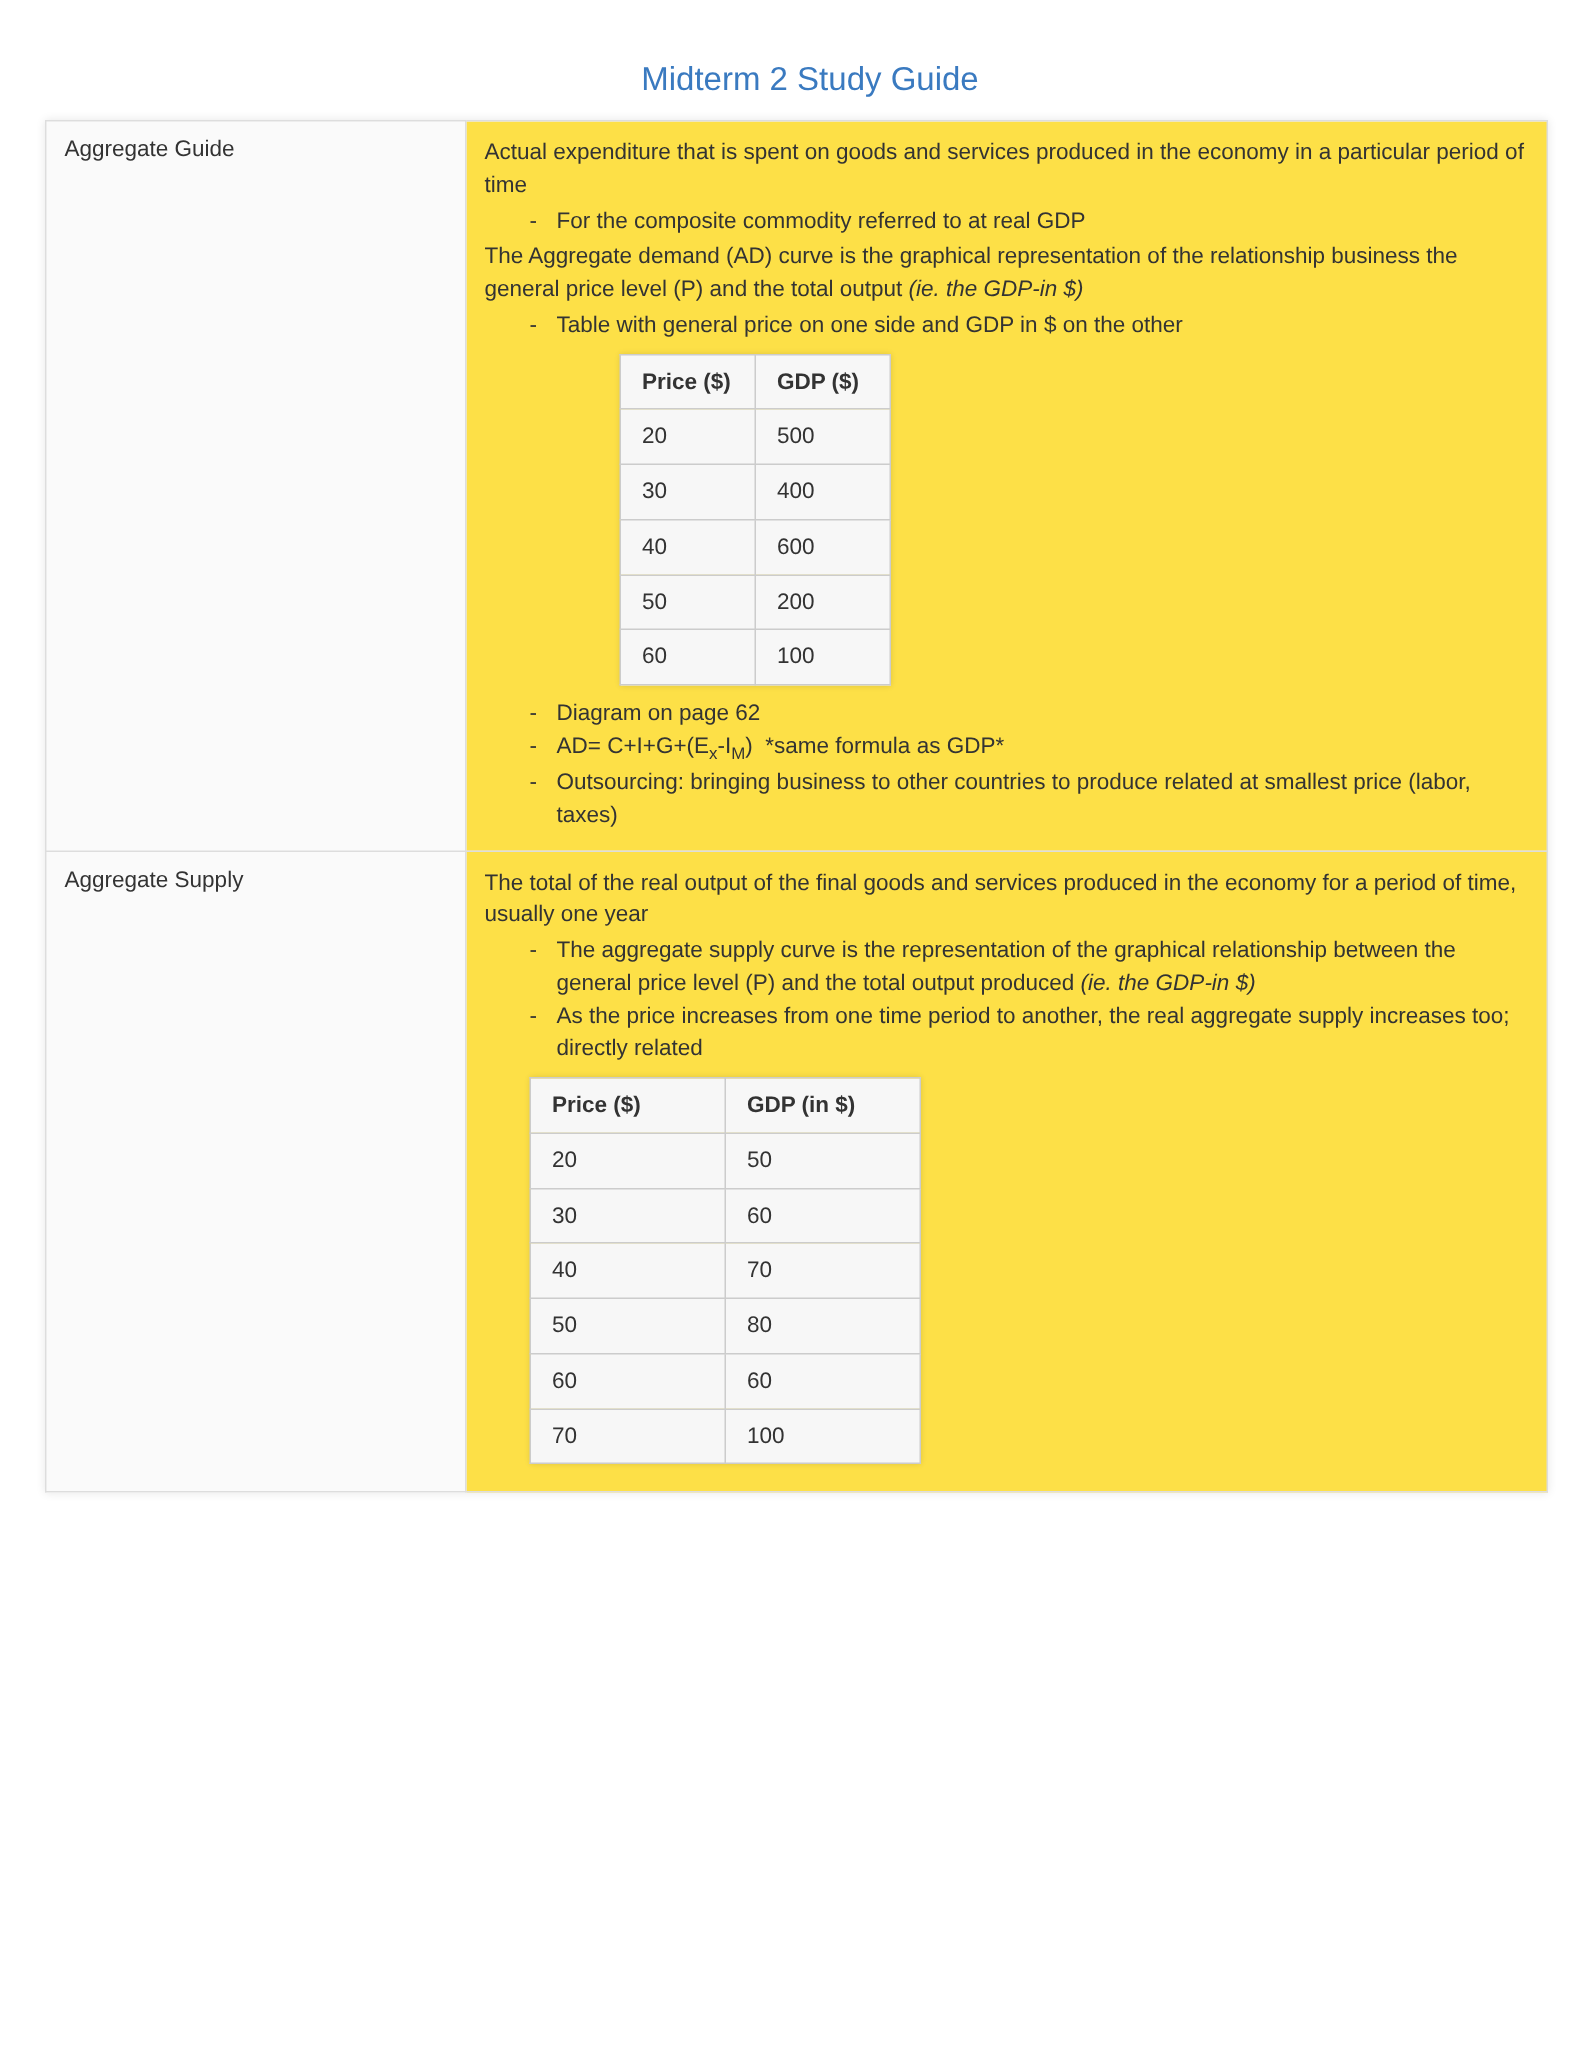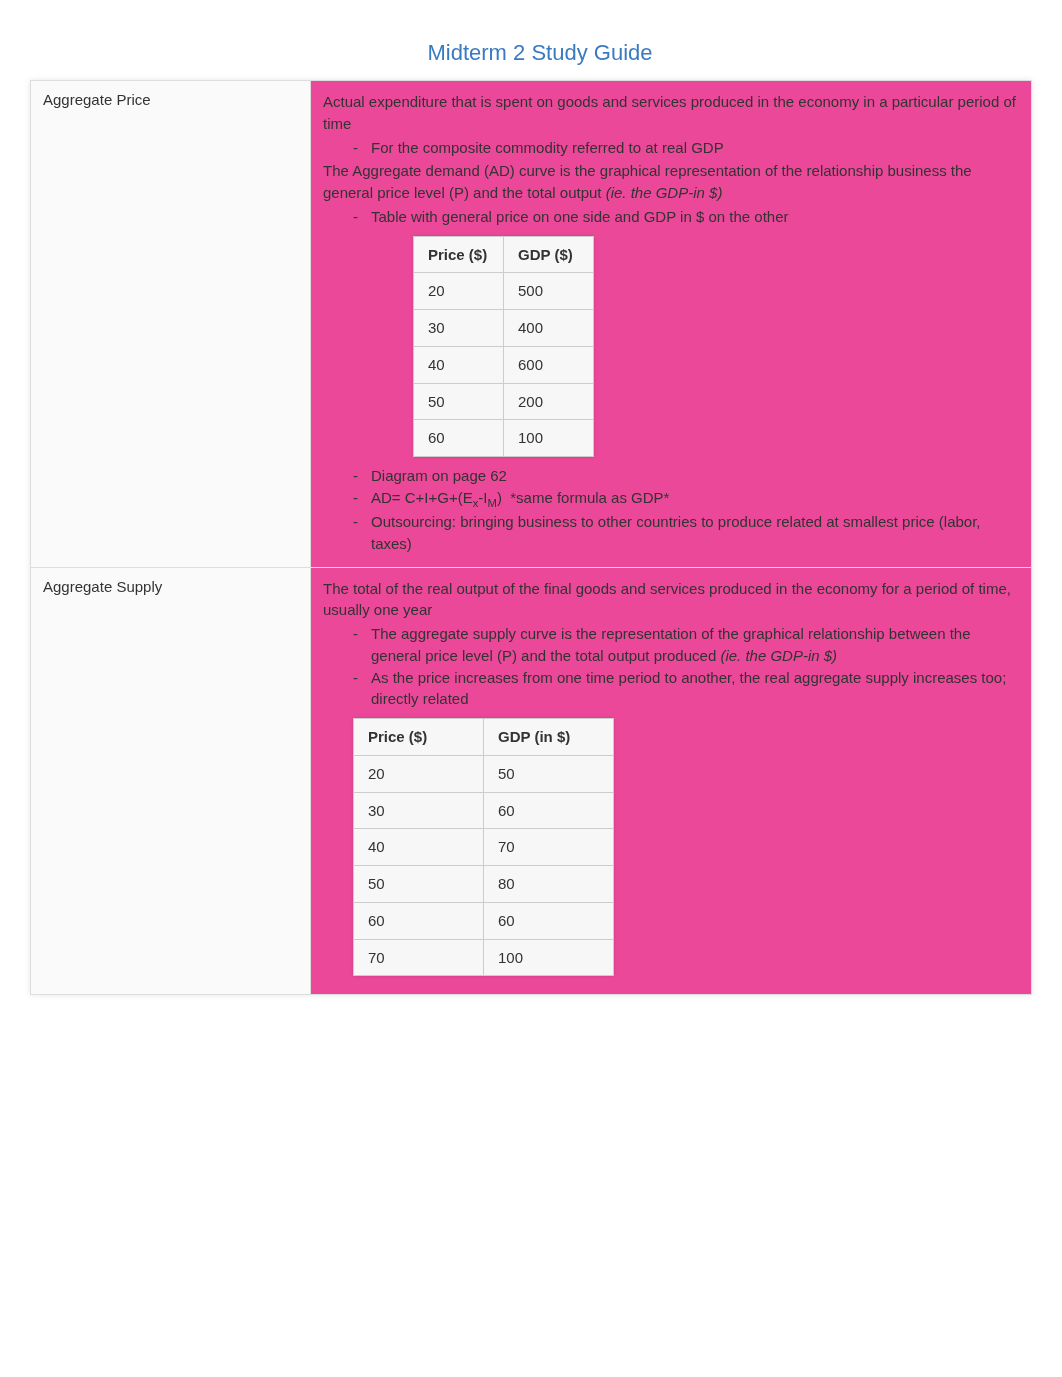--- a/index.html
+++ b/index.html
@@ -26,21 +26,21 @@
   .main-table > tbody > tr > td {
     border: 1px solid #ddd;
     vertical-align: top;
     padding: 10px 12px;
   }
   .term-cell {
     width: 280px;
     background: #fafafa;
   }
   .def-cell {
-    background: #ec4899;
+    background: #fde047;
     line-height: 1.45;
   }
   .def-cell p { margin: 0 0 2px 0; }
   .bullet-list {
     list-style: none;
     padding-left: 30px;
     margin: 2px 0;
   }
   .bullet-list li { position: relative; padding-left: 18px; }
   .bullet-list li::before {
@@ -77,21 +77,21 @@
 </style>
 </head>
 <body>
 
 <div class="title">Midterm 2 Study Guide</div>
 
 <table class="main-table">
   <tbody>
 
     <tr>
-      <td class="term-cell">Aggregate Price</td>
+      <td class="term-cell">Aggregate Guide</td>
       <td class="def-cell">
         <p>Actual expenditure that is spent on goods and services produced in the economy in a particular period of time</p>
         <ul class="bullet-list">
           <li>For the composite commodity referred to at real GDP</li>
         </ul>
         <p>
           <span>The Aggregate demand (AD) curve is the graphical representation of the relationship business the general price level (P) and the total output </span><span class="italic">(ie. the GDP-in $)</span>
         </p>
         <ul class="bullet-list">
           <li>Table with general price on one side and GDP in $ on the other</li>

